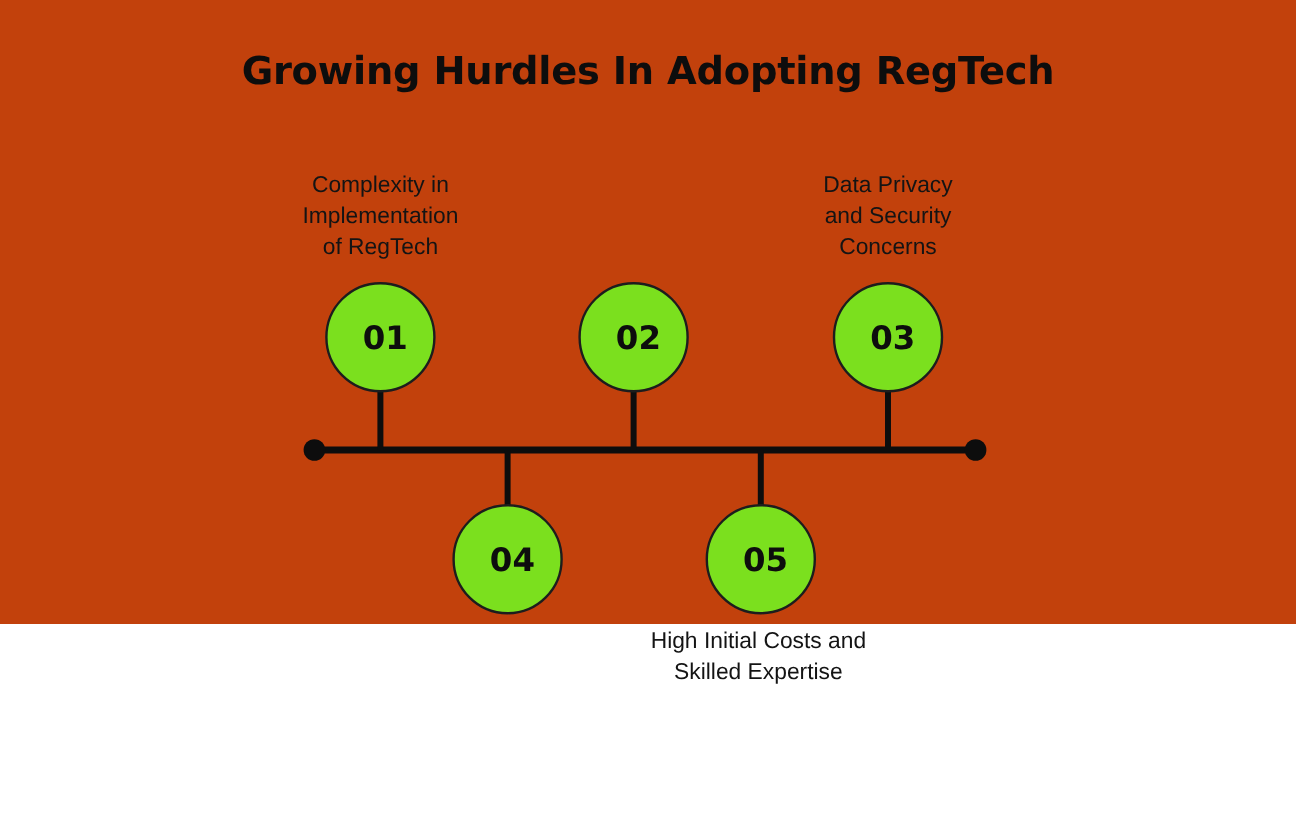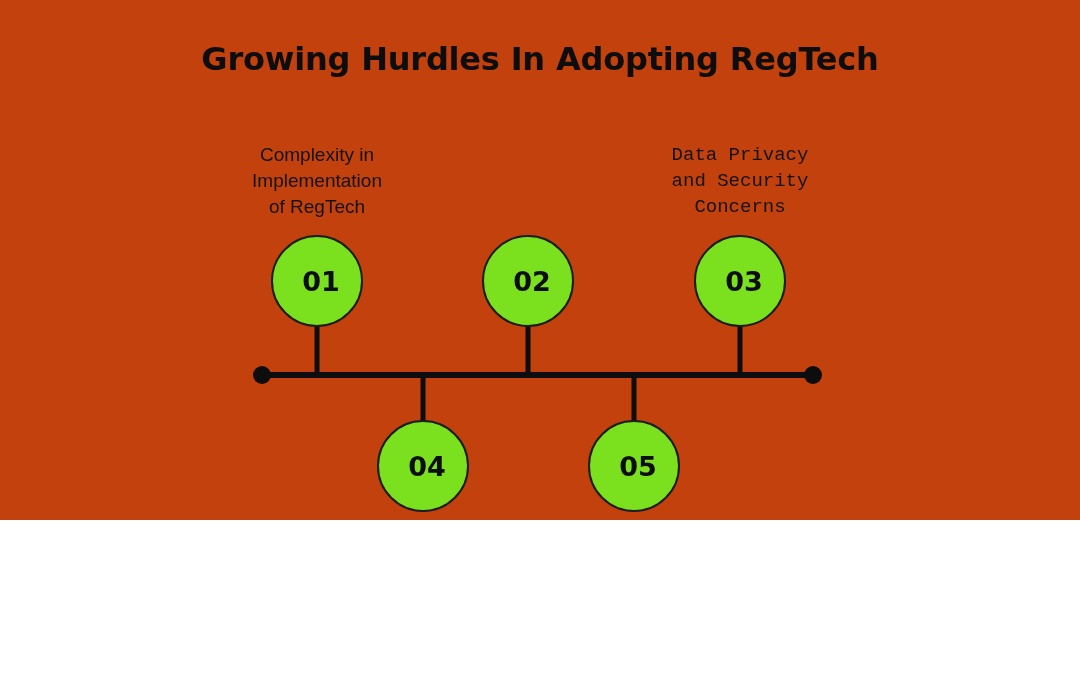--- a/index.html
+++ b/index.html
@@ -54,21 +54,21 @@
   }
   .label-above {
     width: 240px;
     text-align: center;
   }
   .label-below {
     width: 260px;
   }
   .lbl-1 { left: 197px; top: 142px; }
   .lbl-2 { left: 408px; top: 142px; }
-  .lbl-3 { left: 620px; top: 142px; font-family: Liberation Mono, monospace; }
+  .lbl-3 { left: 620px; top: 142px; }
   .lbl-4 { left: 290px; top: 522px; }
   .lbl-5 { left: 502px; top: 522px; }
   .circle-num {
     font-family: "DejaVu Sans", sans-serif;
     font-weight: bold;
     font-size: 27px;
     fill: #0d0d0d;
   }
 </style>
 </head>
@@ -122,14 +122,16 @@
   <div class="node-label label-above lbl-1">Complexity in
 Implementation
 of RegTech</div>
 
 
   <div class="node-label label-above lbl-3">Data Privacy
 and Security
 Concerns</div>
 
 
+  <div class="node-label label-below lbl-5">High Initial Costs and
+Skilled Expertise</div>
 
 </div>
 
 </body></html>

